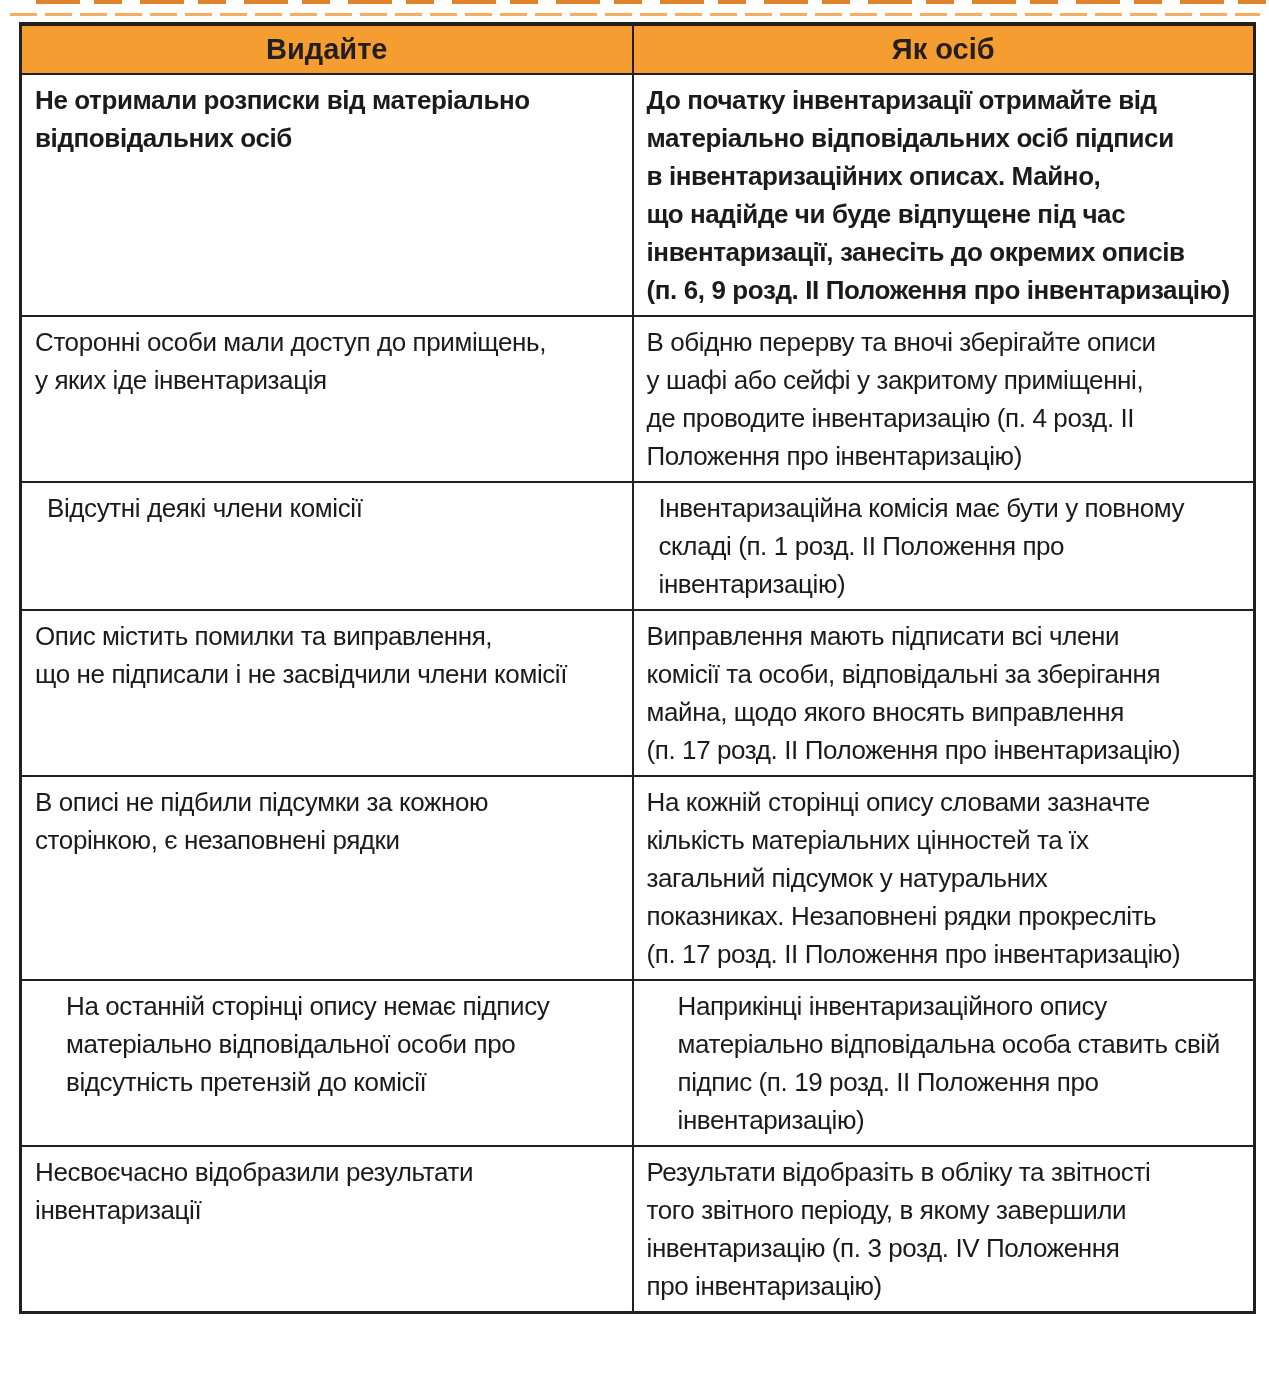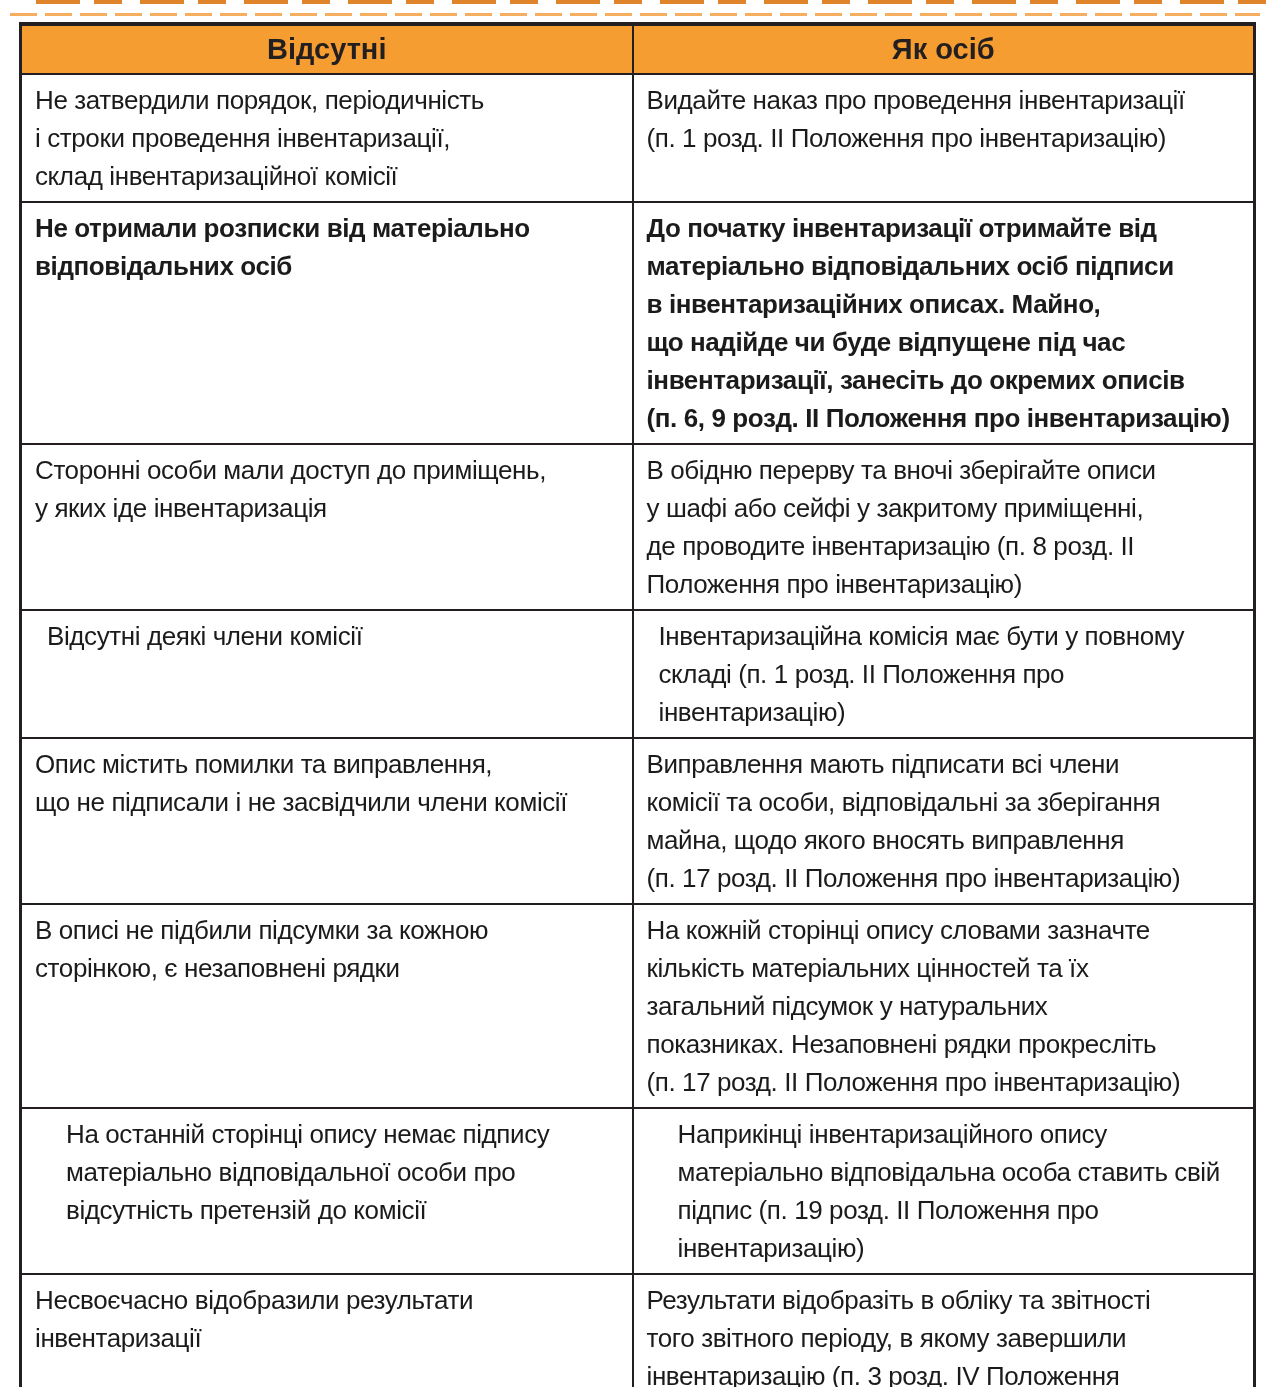--- a/index.html
+++ b/index.html
@@ -92,48 +92,41 @@
   <div class="crop-remnant-top"></div>
   <div class="crop-remnant-dashes"></div>
 
   <table class="err-table">
     <colgroup>
       <col class="c-left">
       <col class="c-right">
     </colgroup>
     <thead>
       <tr>
-        <th>Відсутні</th>
+        <th>Видайте</th>
         <th>Як осіб</th>
       </tr>
     </thead>
     <tbody>
-      <tr class="r1">
-        <td>Не затвердили порядок, періодичність
-і строки проведення інвентаризації,
-склад інвентаризаційної комісії</td>
-        <td>Видайте наказ про проведення інвентаризації
-(п. 1 розд. II Положення про інвентаризацію)</td>
-      </tr>
       <tr class="r2">
         <td>Не отримали розписки від матеріально
 відповідальних осіб</td>
         <td>До початку інвентаризації отримайте від
 матеріально відповідальних осіб підписи
 в інвентаризаційних описах. Майно,
 що надійде чи буде відпущене під час
 інвентаризації, занесіть до окремих описів
 (п. 6, 9 розд. II Положення про інвентаризацію)</td>
       </tr>
       <tr class="r3">
         <td>Сторонні особи мали доступ до приміщень,
 у яких іде інвентаризація</td>
         <td>В обідню перерву та вночі зберігайте описи
 у шафі або сейфі у закритому приміщенні,
-де проводите інвентаризацію (п. 8 розд. II
+де проводите інвентаризацію (п. 4 розд. II
 Положення про інвентаризацію)</td>
       </tr>
       <tr class="r4">
         <td>Відсутні деякі члени комісії</td>
         <td>Інвентаризаційна комісія має бути у повному
 складі (п. 1 розд. II Положення про
 інвентаризацію)</td>
       </tr>
       <tr class="r5">
         <td>Опис містить помилки та виправлення,

